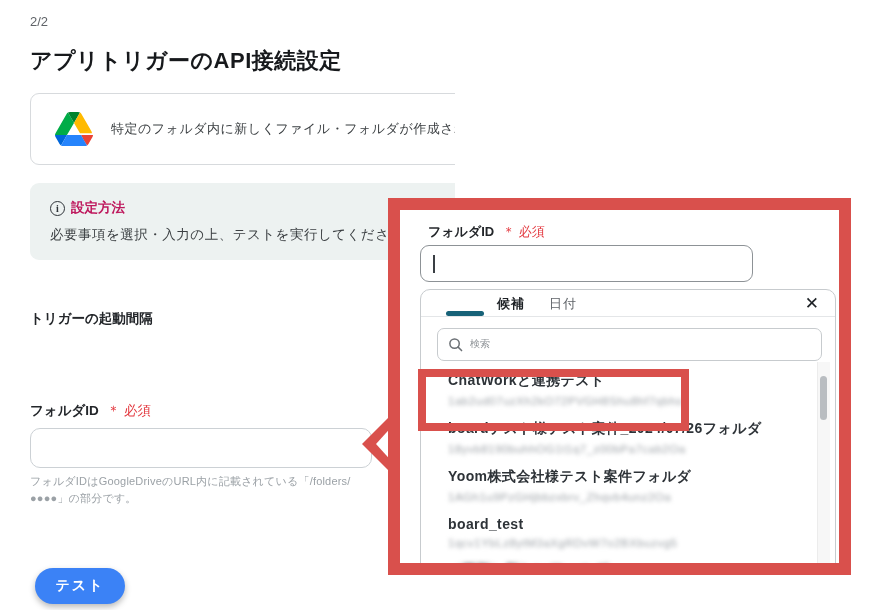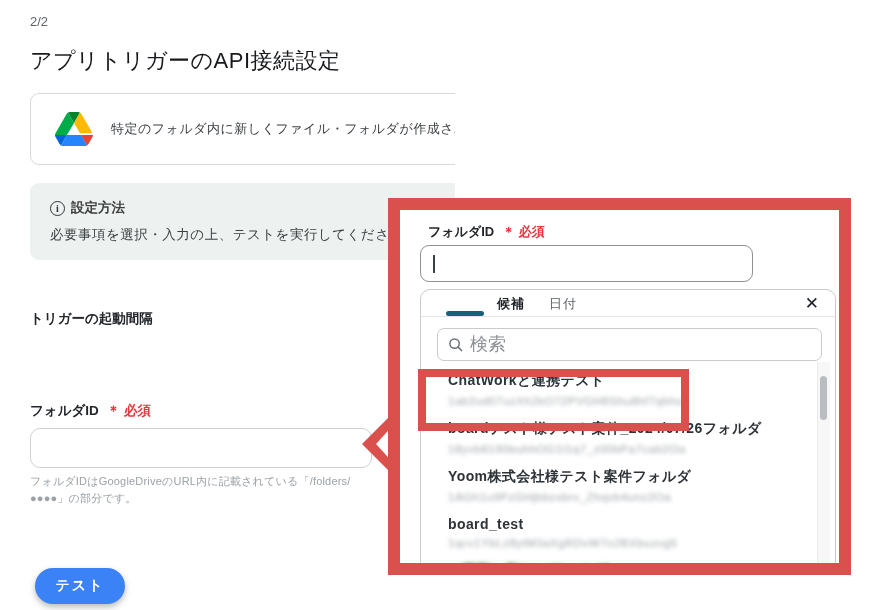--- a/index.html
+++ b/index.html
@@ -3,38 +3,38 @@
 <meta charset="utf-8">
 <style>
   * { margin:0; padding:0; box-sizing:border-box; }
   html,body { width:886px; height:610px; background:#ffffff;
     font-family:"Liberation Sans","DejaVu Sans",sans-serif; color:#2b2f33; }
   .stage { position:relative; width:886px; height:610px; overflow:hidden; background:#fff; }
 
   
   .underlay { position:absolute; left:0; top:0; width:455px; height:610px; overflow:hidden; }
   .step { position:absolute; left:30px; top:14px; font-size:13px; color:#5f6368; }
-  .page-title { position:absolute; left:30px; top:46px; font-size:22px; font-weight:normal; color:#17191c; letter-spacing:.5px; }
+  .page-title { position:absolute; left:30px; top:46px; font-size:22px; font-weight:bold; color:#17191c; letter-spacing:.5px; }
 
   .trigger-card { position:absolute; left:30px; top:93px; width:470px; height:72px;
     border:1px solid #d7dadd; border-radius:9px; background:#fff; display:flex; align-items:center; }
   .trigger-card .drive { margin-left:24px; width:38px; height:34px; flex:0 0 auto; }
   .trigger-card .desc { margin-left:18px; font-size:13px; color:#3c4043; letter-spacing:.5px; }
 
   .info-box { position:absolute; left:30px; top:183px; width:470px; height:77px;
     background:#edf2f1; border-radius:9px; padding:16px 0 0 20px; }
   .info-title-row { display:flex; align-items:center; gap:6px; }
   .info-circle { width:15px; height:15px; border:1.4px solid #2e3338; border-radius:50%;
     display:inline-flex; align-items:center; justify-content:center;
     font-size:10px; font-weight:bold; font-family:"Liberation Serif",serif; color:#2e3338; }
-  .info-title { font-size:13.5px; font-weight:bold; color:#404040; }
+  .info-title { font-size:13.5px; font-weight:bold; color:#be185d; }
   .info-body { margin-top:9px; font-size:13.5px; color:#3c4043; letter-spacing:.5px; }
 
   .fld-label { position:absolute; left:30px; font-size:13.5px; font-weight:bold; color:#23262a; }
-  .req { font-weight:bold; margin-left:8px; }
+  .req { font-weight:normal; margin-left:8px; }
 
   .select-box { position:absolute; left:30px; top:340px; width:342px; height:41px;
     border:1px solid #ccd1d5; border-radius:10px; background:#fff;
     display:flex; align-items:center; padding:0 16px; font-size:14px; color:#2b2f33; cursor:pointer; }
   .select-box .grow { flex:1; }
   .chev { width:9px; height:9px; border-right:2px solid #5f6368; border-bottom:2px solid #5f6368;
     transform:rotate(45deg) translateY(-2px); }
 
   .text-input { position:absolute; left:30px; top:428px; width:342px; height:40px;
     border:1px solid #ccd1d5; border-radius:10px; background:#fff; font-size:14px; padding:0 14px;
@@ -68,21 +68,21 @@
     background:#fff; border:1px solid #c7cbce; border-radius:10px 10px 0 0; overflow:hidden; }
   .tab { position:absolute; top:5px; font-size:13px; cursor:pointer; letter-spacing:1px;margin-left:48px; }
   .tab-active { left:28px; font-weight:bold; color:#1d2125; }
   .tab-underline { position:absolute; left:25px; top:21px; width:38px; height:5px; border-radius:3px; }
   .tab-idle { left:80px; color:#5f6368; }
   .pp-close { position:absolute; right:16px; top:3px; font-size:17px; color:#1d2125; cursor:pointer; }
   .tab-divider { position:absolute; left:0; top:26px; width:100%; height:1px; background:#e4e6e8; }
 
   .search-box { position:absolute; left:16px; top:38px; width:385px; height:33px;
     border:1px solid #c7cbce; border-radius:7px; display:flex; align-items:center; padding:0 10px; gap:7px; }
-  .search-box input { border:none; outline:none; flex:1; font-size:18px; font-family:Liberation Sans, sans-serif; color:#2b2f33; }
+  .search-box input { border:none; outline:none; flex:1; font-size:10px; font-family:Liberation Mono, monospace; color:#2b2f33; }
   .search-box input::placeholder { color:#8b9094; }
 
   .opt-list { position:absolute; left:27px; top:82px; right:44px; }
   .opt { margin-bottom:13px; cursor:pointer; }
   .opt-title { font-size:14px; font-weight:bold; color:#2e3338; letter-spacing:.4px; }
   .opt-id { margin-top:5px; font-size:11.5px; color:#9ea3a8; filter:blur(2px); letter-spacing:.5px; }
   .opt-partial .opt-title { filter:blur(2.5px); color:#3a3f44; }
 
   .scroll-track { position:absolute; left:396px; top:72px; bottom:0; width:13px;
     background:#f7f7f7; border-left:1px solid #ececec; }

